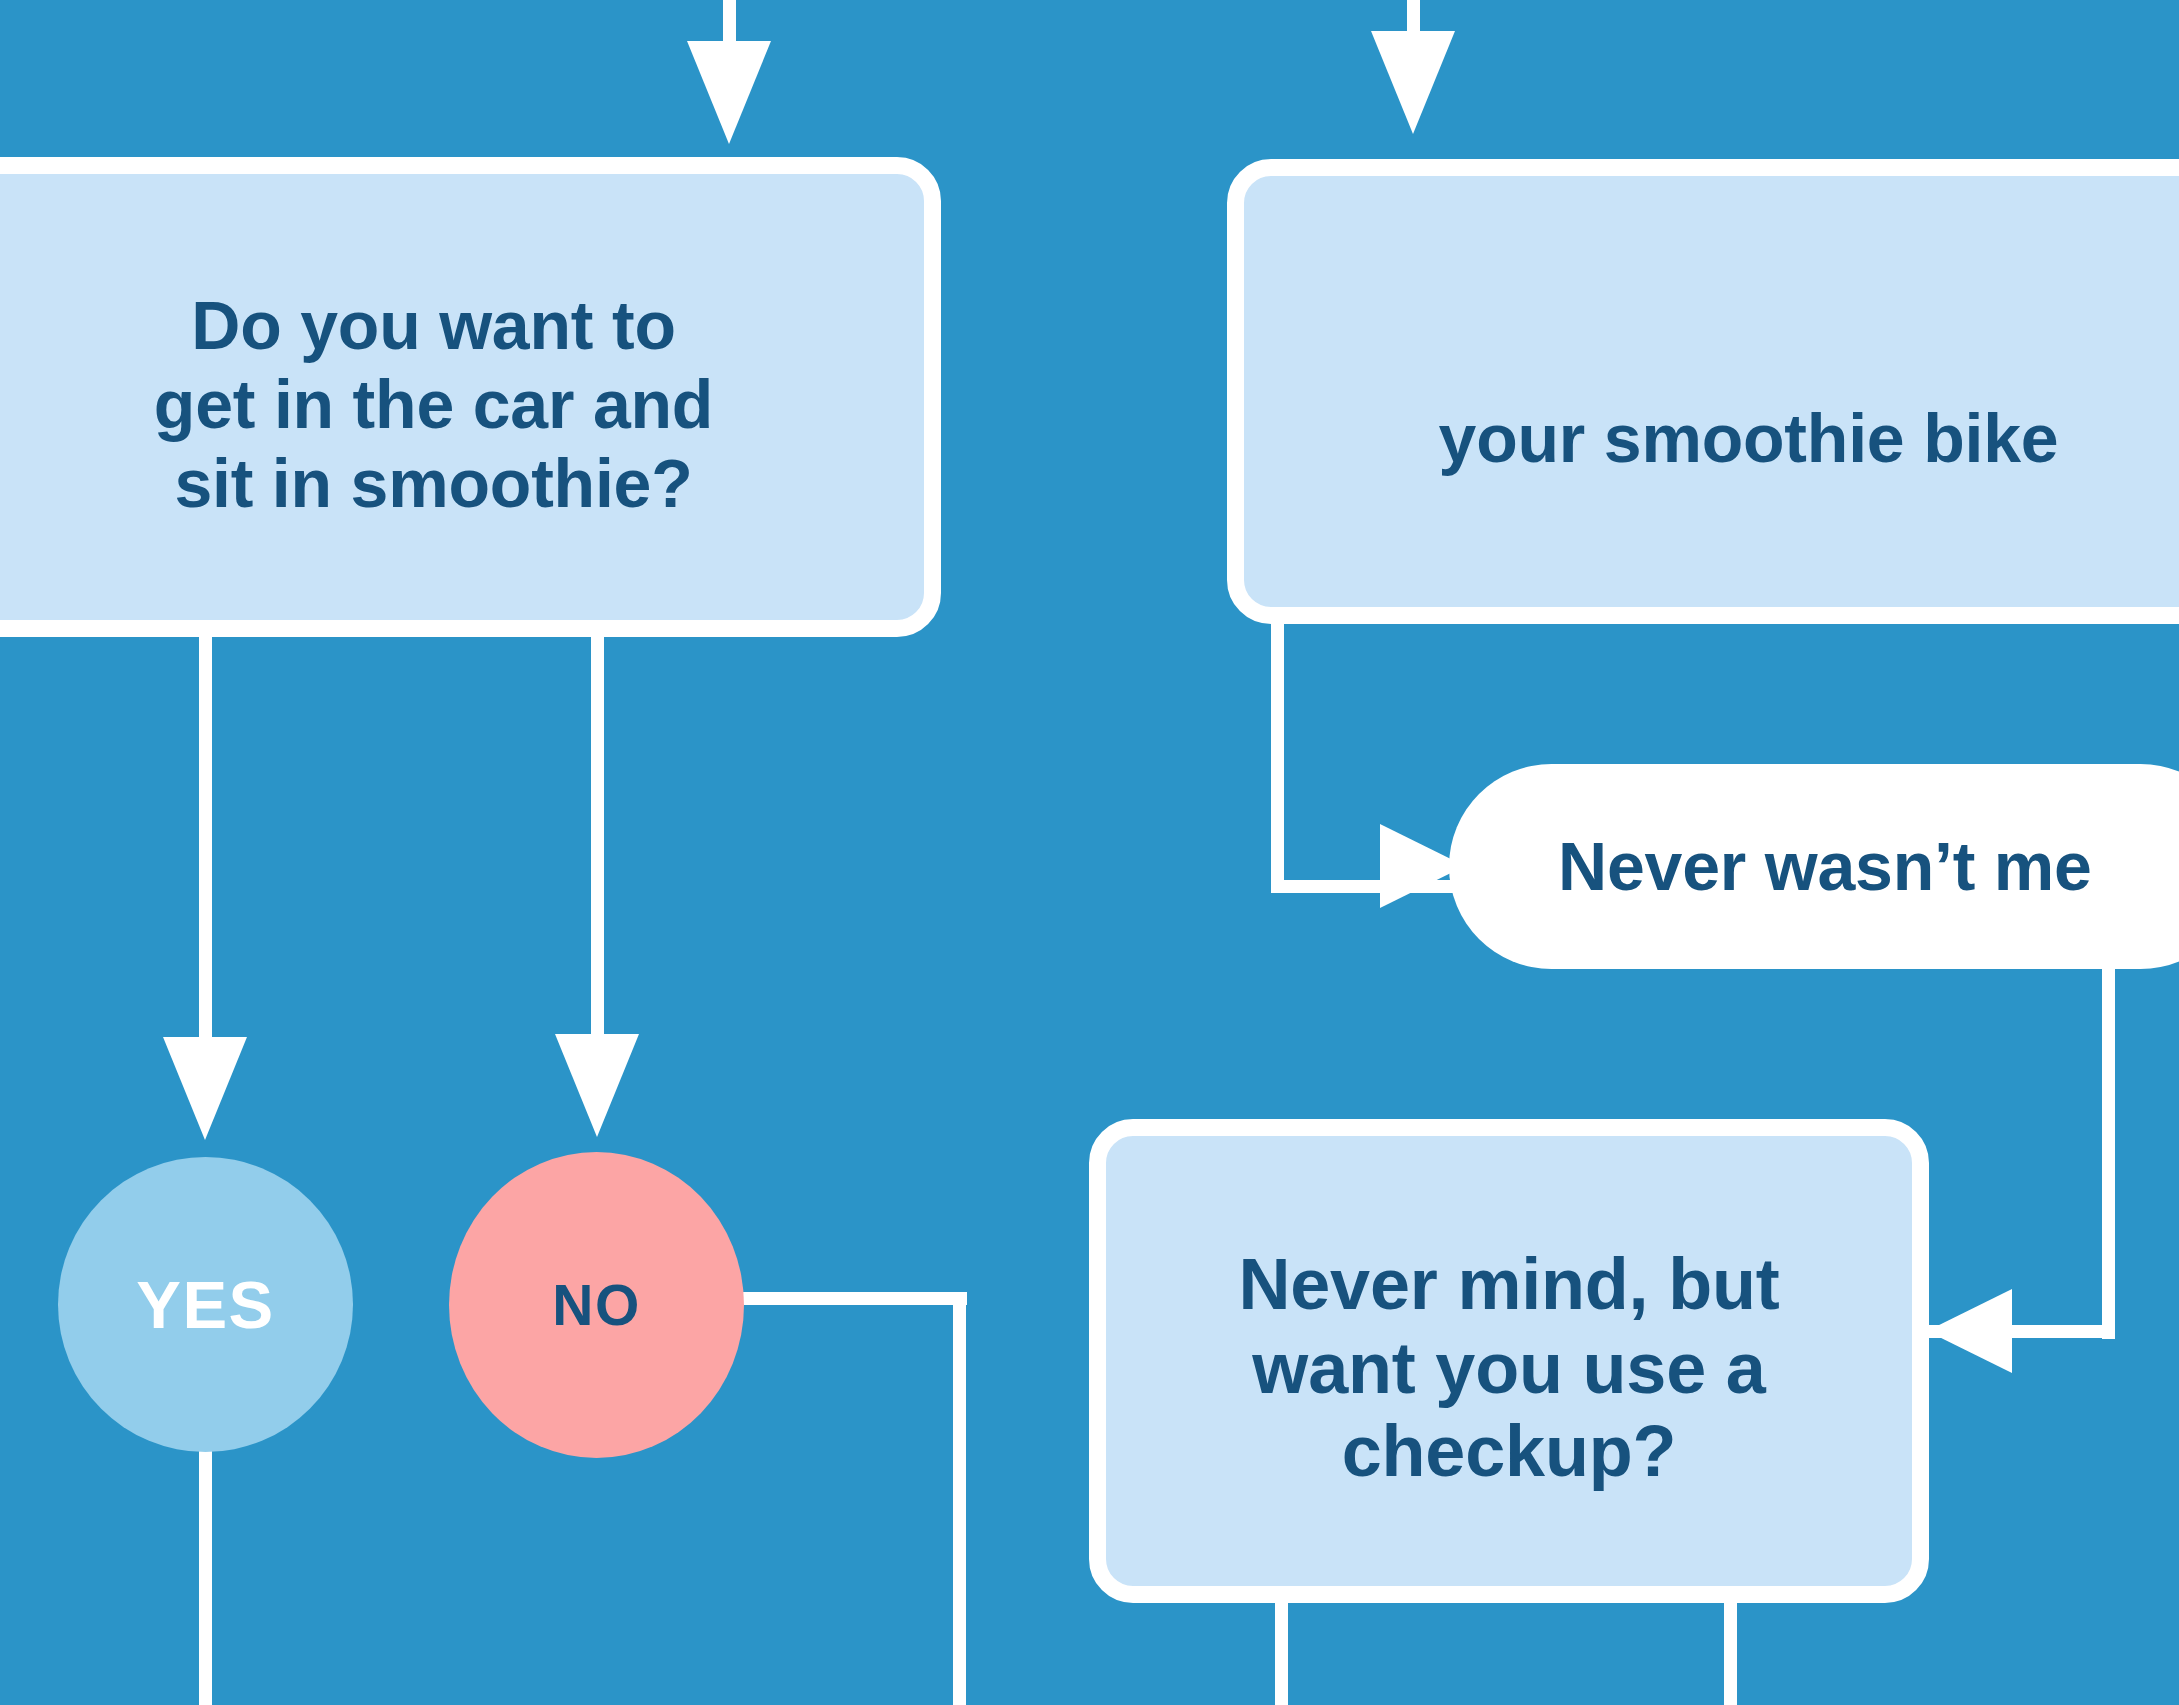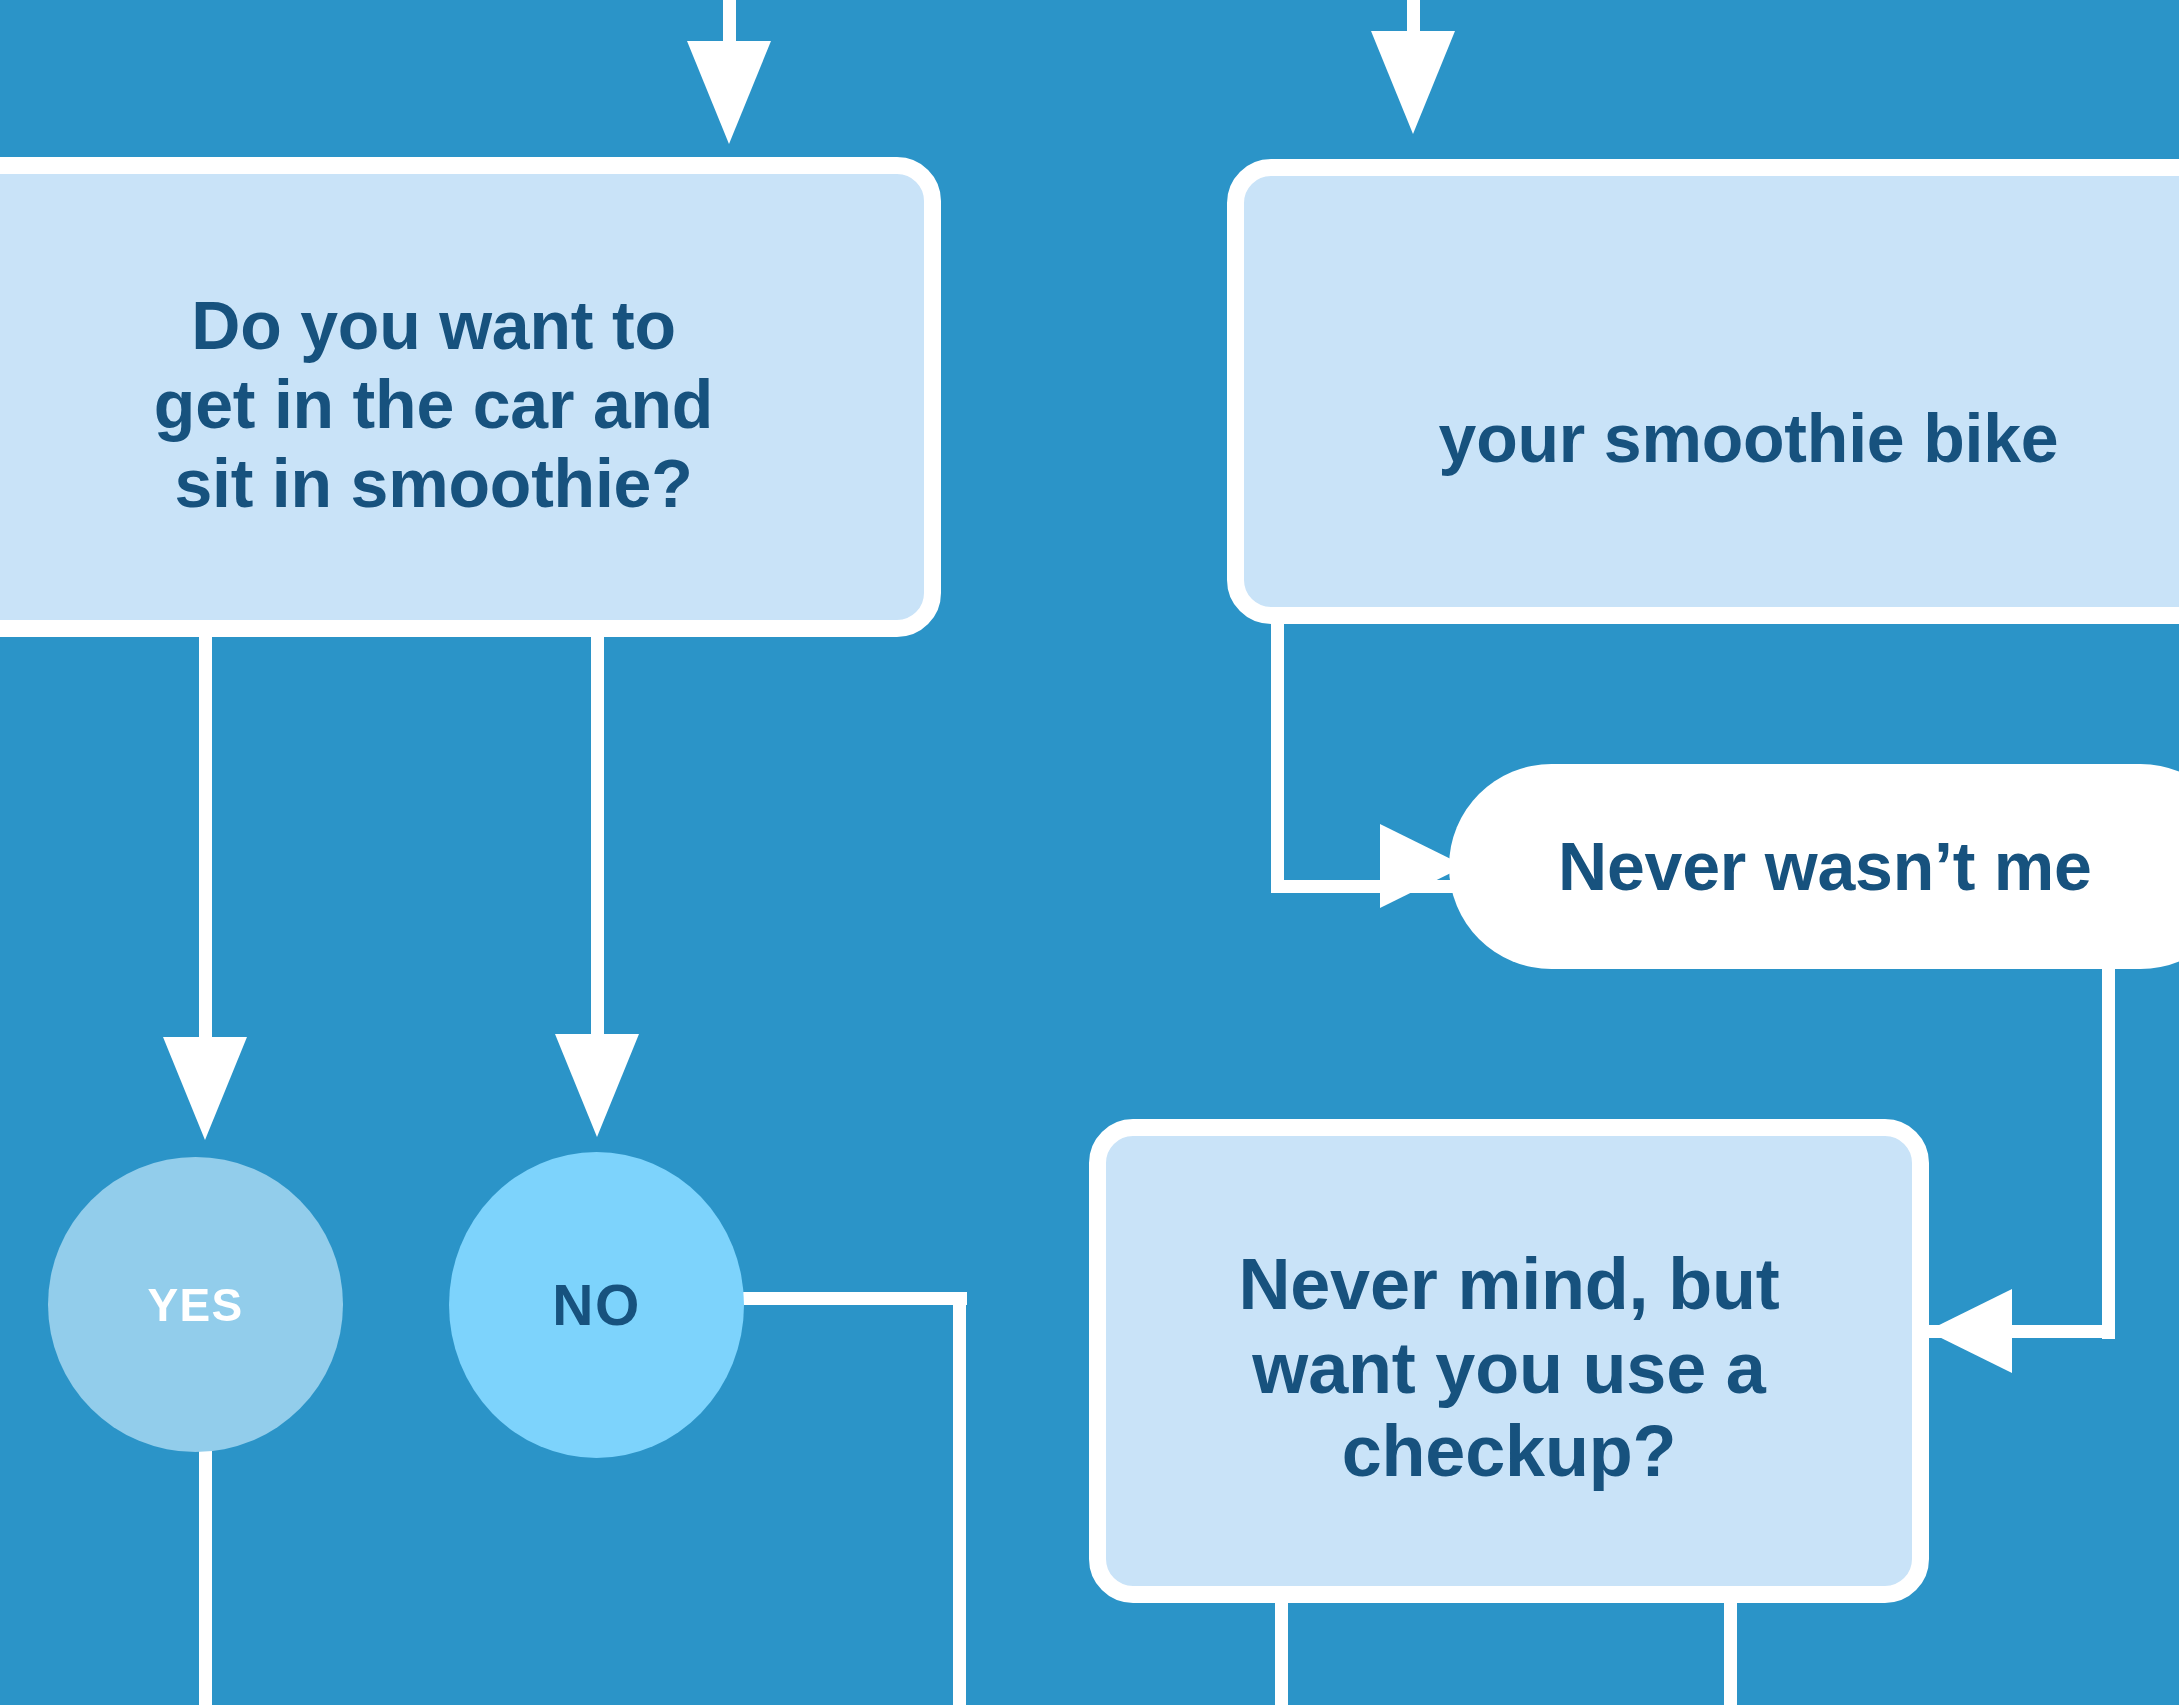--- a/index.html
+++ b/index.html
@@ -72,21 +72,21 @@
   .circle{
     position:absolute;
     border-radius:50%;
     display:flex;
     align-items:center;
     justify-content:center;
     font-weight:800;
     letter-spacing:1.4px;
   }
   .circle.yes{background:#92cdeb;color:#ffffff;}
-  .circle.no{background:#7dd3fc;color:#17527e;}
+  .circle.no{background:#fca5a5;color:#17527e;}
 
   
   
   #q-traffic{
     left:-74px; top:157px; width:1015px; height:480px;
     font-size:68px;
   }
   
   #q-bike{
     left:1227px; top:159px; width:1043px; height:465px;
@@ -97,21 +97,21 @@
   #a-notme{
     left:1449px; top:764px; width:794px; height:205px;
     font-size:68px;
   }
   
   #q-checkup{
     left:1089px; top:1119px; width:840px; height:484px;
     font-size:72px;
   }
 
-  #c-yes{left:48px; top:1157px; width:295px; height:295px; font-size:46px;}
+  #c-yes{left:58px; top:1157px; width:295px; height:295px; font-size:67px;}
   #c-no {left:449px; top:1152px; width:295px; height:306px; font-size:57px;}
 </style>
 </head>
 <body>
 
 <div id="stage">
 
   <div class="conn vline" style="left:723px; top:-9.2px; height:55px;"></div>
   <div class="arrow-down" style="left:687px; top:41px;"></div>
 

